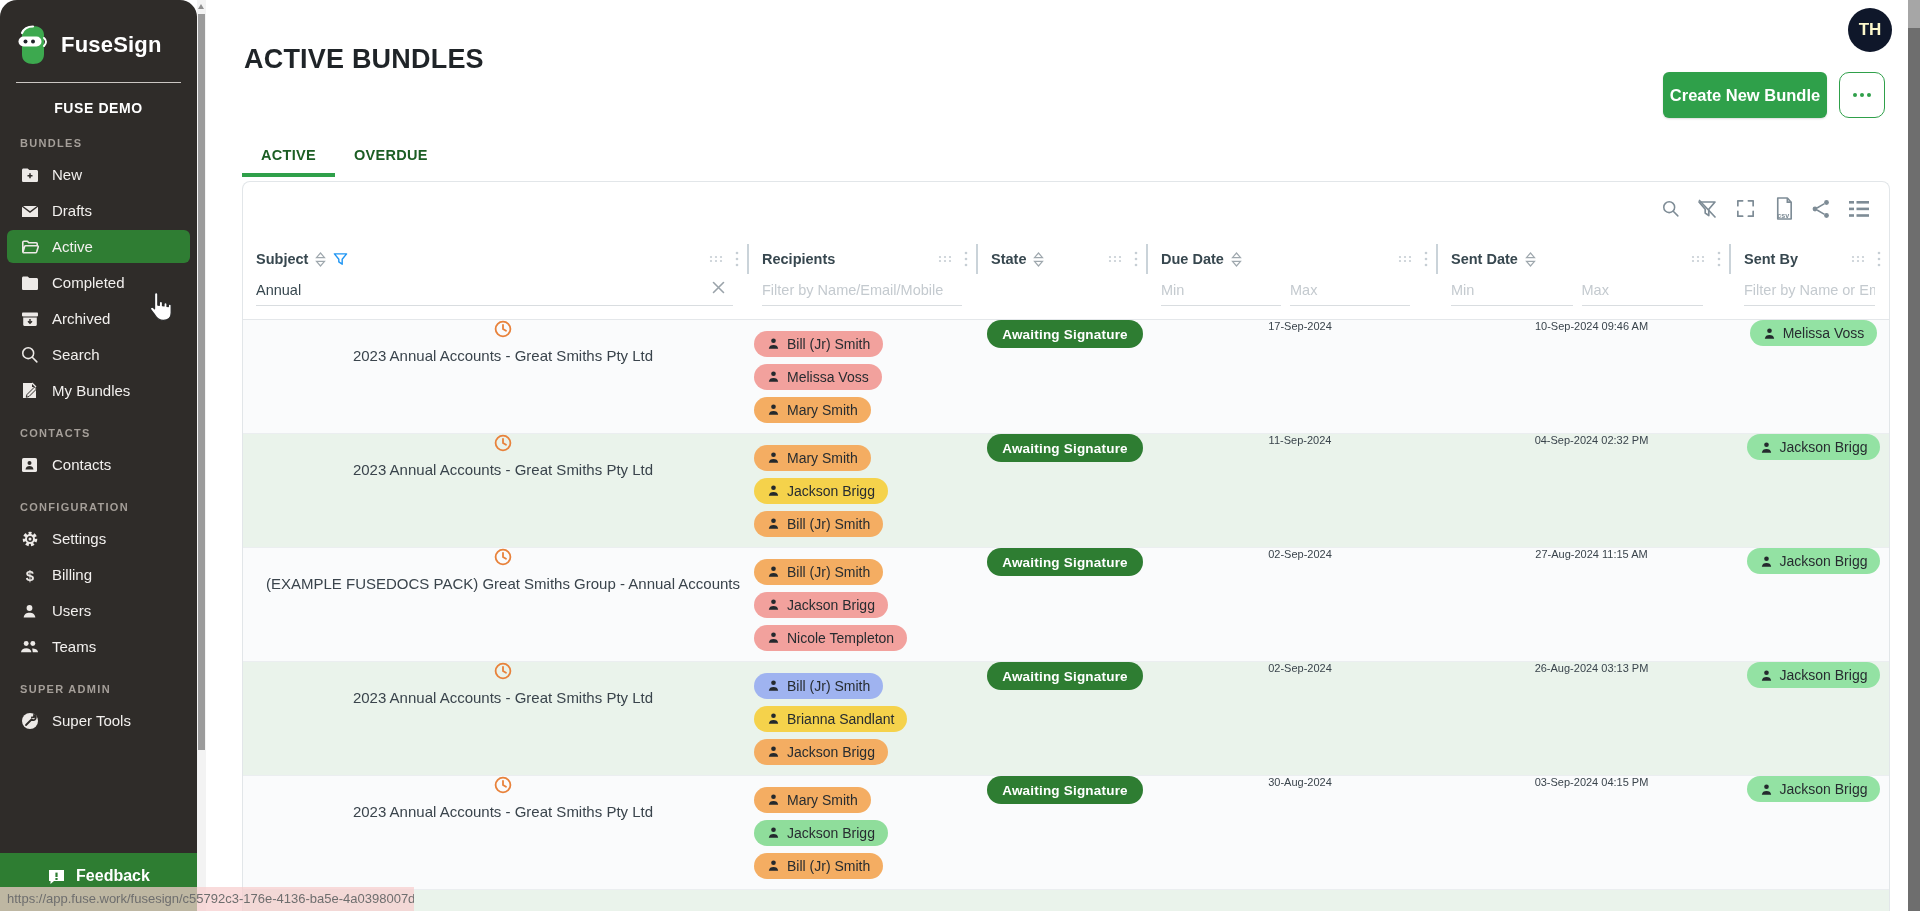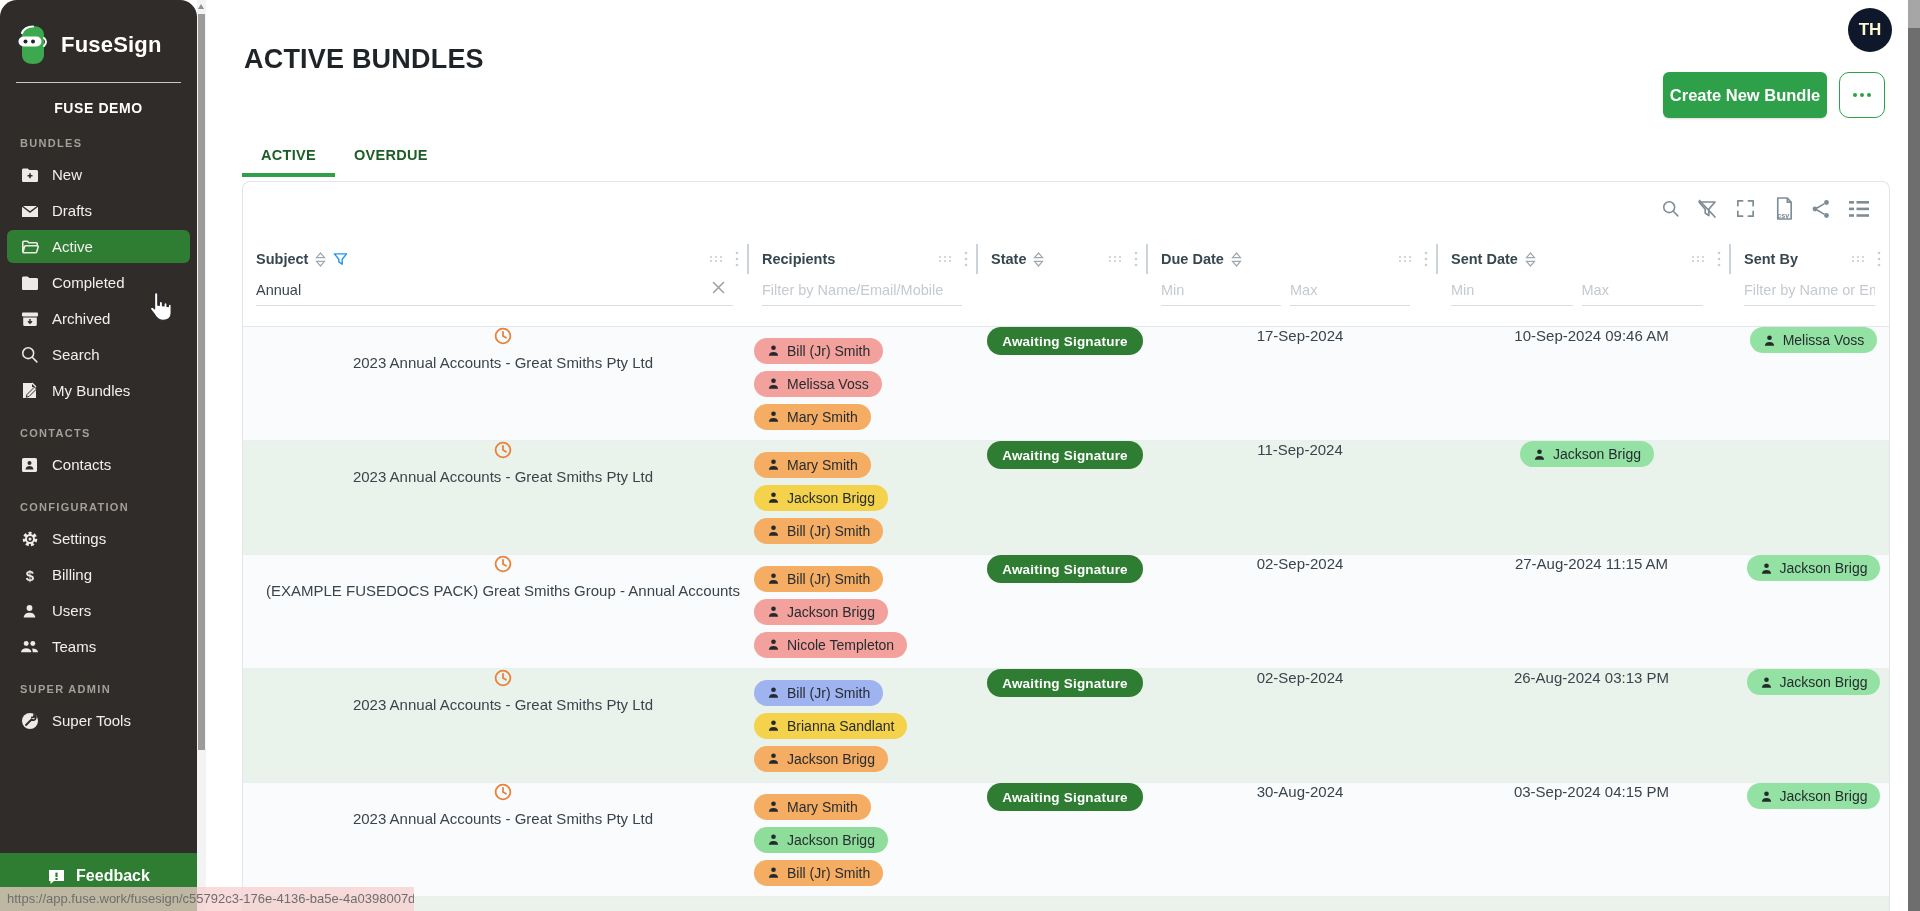--- a/index.html
+++ b/index.html
@@ -47,41 +47,41 @@
   .tbtn { background:none; border:none; cursor:pointer; color:#7E8C96; padding:0; }
 
   .grid { display:grid; grid-template-columns:506px 229px 170px 290px 293px 160px; }
   .thead { height:42px; align-items:center; }
   .th { position:relative; display:flex; align-items:center; gap:7px; padding-left:13px; font-size:14.5px; font-weight:bold; color:#37474F; height:100%; }
   .th .divider { position:absolute; right:0; top:6px; width:2px; height:30px; background:#CAD3D9; }
   .th .right-tools { margin-left:auto; display:flex; align-items:center; gap:11px; margin-right:10px; color:#C6CED4; }
   .sort { color:#9FA8AE; }
   .funnel-active { color:#2196F3; }
 
-  .tfilter { padding-bottom:10px; }
+  .tfilter { padding-bottom:3px; }
   .fcell { padding:0 16px 10px 13px; position:relative; }
   .fcell input { width:100%; border:none; border-bottom:1px solid #D9DDE0; background:transparent; outline:none; font-family:inherit; font-size:14.5px; color:#37474F; padding:2px 0 7px 0; }
   .fcell input::placeholder { color:#C4CACF; }
   .fcell.with-clear input { padding-right:26px; }
   .clear-x { position:absolute; right:24px; top:1px; background:none; border:none; cursor:pointer; color:#9AA3AA; }
   .range { display:flex; gap:9px; padding-right:12px; }
   .range input { flex:1; }
   .thead-border { border-bottom:1px solid #E4E7EA; }
 
   
   .trow { height:114px; border-bottom:1px solid #EBEEF0; background:#FAFBFC; cursor:pointer; }
   .trow:nth-child(even) { background:#EAF3EB; }
   .cell { display:flex; align-items:center;flex-direction:column; }
   .cell.subject { padding-left:14px; gap:9px; font-size:15px; color:#3A444C; }
   .clock { color:#E8823B; flex:none; }
   .cell.recipients { flex-direction:column; align-items:flex-start; justify-content:center; gap:7px; padding-left:5px; }
   .chip { display:inline-flex; align-items:center; gap:7px; height:26px; padding:0 13px; border-radius:13px; font-size:14px; color:#272C30; white-space:nowrap; }
   .chip .ic { color:#24292D; }
   .badge { display:inline-flex; align-items:center; margin-left:4px; height:28px; padding:0 15px; border-radius:14px; background:#2E7D32; color:#ffffff; font-size:13.5px; font-weight:bold; letter-spacing:0.2px; }
-  .cell.date { padding-left:14px; font-size:15px; color:#3A444C; }
+  .cell.date { padding-left:14px; font-size:11px; color:#3A444C; }
   .cell.sentby { padding-left:5px; }
 
   
   .status-tip { position:absolute; left:0; bottom:0; width:414px; height:24px; background:rgba(246,205,205,0.72); color:#6E6E6E; font-size:13px; line-height:24px; padding-left:7px; z-index:6; white-space:nowrap; overflow:hidden; }
   .cursor { position:absolute; left:143px; top:292px; z-index:7; pointer-events:none; }
 </style>
 </head>
 <body>
 
 <aside class="sidebar">
@@ -621,20 +621,21 @@
                 <path d="M2 12.6 c.4-3 2.2-4 5-4 s4.6 1 5 4 Z" fill="currentColor"></path>
               </svg>
             </span>
             <span>Bill (Jr) Smith</span>
      </span>
         </div>
        <div class="cell">
          <span class="badge">Awaiting Signature</span>
        </div>
        <div class="cell date">11-Sep-2024</div>
+       <div class="cell date">04-Sep-2024 02:32 PM</div>
        <div class="cell sentby">
           <span class="chip" style="background:#93E2A3">
        <span class="ic ">
               <svg width="13" height="13" viewBox="0 0 14 14">
                 <circle cx="7" cy="4" r="2.5" fill="currentColor"></circle>
                 <path d="M2 12.6 c.4-3 2.2-4 5-4 s4.6 1 5 4 Z" fill="currentColor"></path>
               </svg>
             </span>
             <span>Jackson Brigg</span>
      </span>

